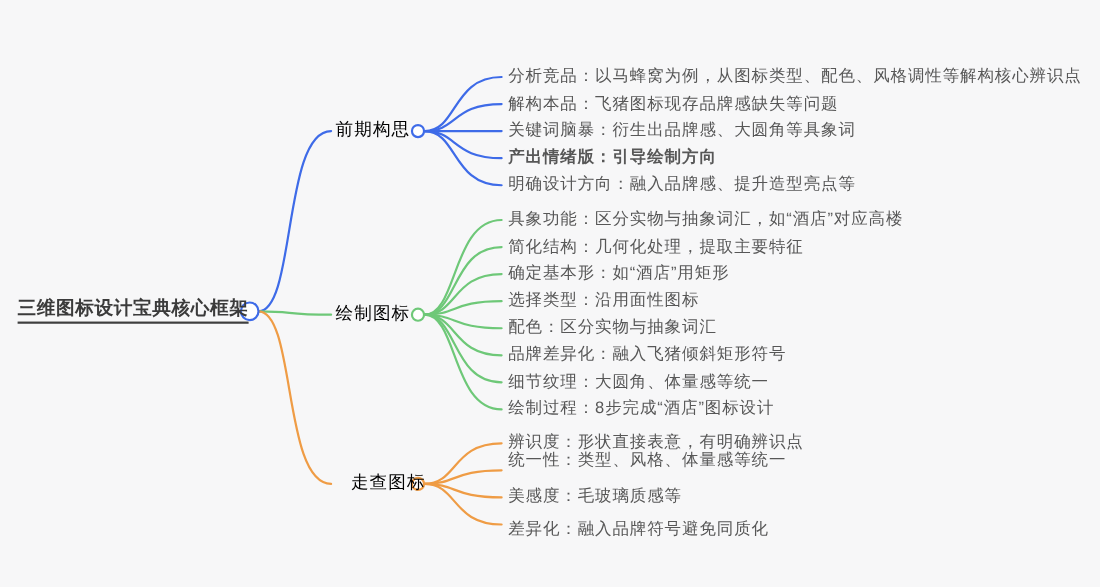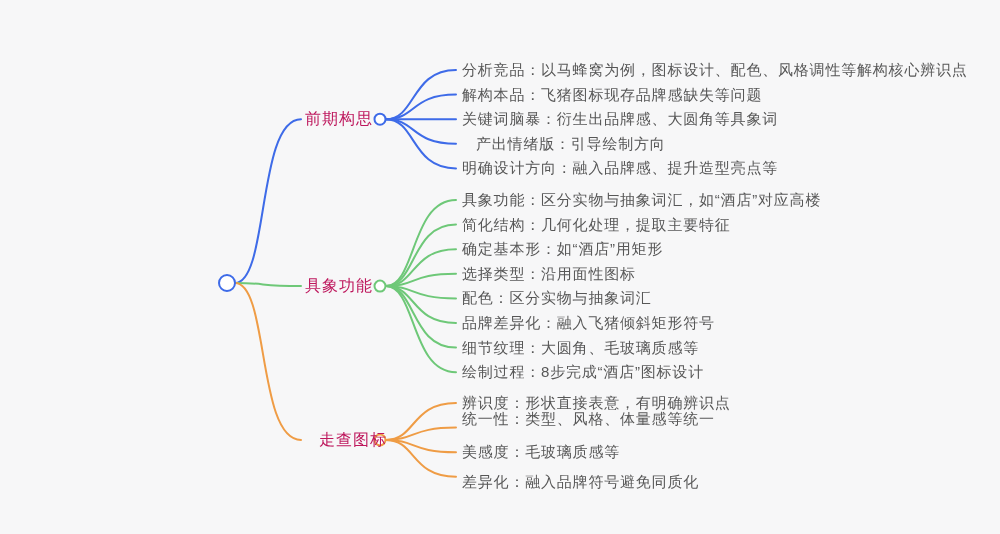--- a/index.html
+++ b/index.html
@@ -21,21 +21,21 @@
   .root-label{
     font-size:17px;
     font-weight:bold;
     color:#3b3b3b;
     letter-spacing:0.5px;
     border-bottom:2px solid #3f3f3f;
     padding-bottom:2px;
   }
   .branch-label{
     font-size:16px;
-    color:#be185d;
+    color:#000000;
     letter-spacing:1px;
   }
   .leaf-label{
     font-size:15px;
     color:#575757;
     letter-spacing:0.8px;
   }
 </style>
 </head>
 <body>
@@ -60,35 +60,36 @@
       <path d="M 235 283 C 269 283, 257 439.9, 301 439.9" fill="none" stroke="#ef9c45" stroke-width="2" stroke-linecap="round"></path>
       <path d="M 386 439.9 C 416 439.9, 411 403, 456 403" fill="none" stroke="#ef9c45" stroke-width="2" stroke-linecap="round"></path>
       <path d="M 386 439.9 C 416 439.9, 411 427.6, 456 427.6" fill="none" stroke="#ef9c45" stroke-width="2" stroke-linecap="round"></path>
       <path d="M 386 439.9 C 416 439.9, 411 452.2, 456 452.2" fill="none" stroke="#ef9c45" stroke-width="2" stroke-linecap="round"></path>
       <path d="M 386 439.9 C 416 439.9, 411 476.8, 456 476.8" fill="none" stroke="#ef9c45" stroke-width="2" stroke-linecap="round"></path>
       <circle cx="380" cy="119.2" r="5.5" fill="#ffffff" stroke="#3e6be8" stroke-width="2"></circle>
       <circle cx="380" cy="286.1" r="5.5" fill="#ffffff" stroke="#6ec878" stroke-width="2"></circle>
       <circle cx="380" cy="439.9" r="5.5" fill="#ffffff" stroke="#ef9c45" stroke-width="2"></circle>
       <circle cx="227" cy="283" r="8" fill="#ffffff" stroke="#3e6be8" stroke-width="2"></circle>
     </svg>
+  <div class="node root-label" id="root-label" style="left:16px;top:283px;">三维图标设计宝典核心框架</div>
   <div id="labels">
-      <div class="node leaf-label" style="left: 462px; top: 70px;">分析竞品：以马蜂窝为例，图标设计、配色、风格调性等解构核心辨识点</div>
+      <div class="node leaf-label" style="left: 462px; top: 70px;">分析竞品：以马蜂窝为例，从图标类型、配色、风格调性等解构核心辨识点</div>
       <div class="node leaf-label" style="left: 462px; top: 94.6px;">解构本品：飞猪图标现存品牌感缺失等问题</div>
       <div class="node leaf-label" style="left: 462px; top: 119.2px;">关键词脑暴：衍生出品牌感、大圆角等具象词</div>
-      <div class="node leaf-label" style="left: 476px; top: 143.8px;">产出情绪版：引导绘制方向</div>
+      <div class="node leaf-label" style="left: 462px; top: 143.8px; font-weight: bold;">产出情绪版：引导绘制方向</div>
       <div class="node leaf-label" style="left: 462px; top: 168.4px; font-family: Liberation Serif, serif;">明确设计方向：融入品牌感、提升造型亮点等</div>
       <div class="node branch-label" style="left: 305px; top: 119.2px;">前期构思</div>
       <div class="node leaf-label" style="left: 462px; top: 200px;">具象功能：区分实物与抽象词汇，如“酒店”对应高楼</div>
       <div class="node leaf-label" style="left: 462px; top: 224.6px;">简化结构：几何化处理，提取主要特征</div>
       <div class="node leaf-label" style="left: 462px; top: 249.2px;">确定基本形：如“酒店”用矩形</div>
       <div class="node leaf-label" style="left: 462px; top: 273.8px;">选择类型：沿用面性图标</div>
       <div class="node leaf-label" style="left: 462px; top: 298.4px;">配色：区分实物与抽象词汇</div>
       <div class="node leaf-label" style="left: 462px; top: 323px;">品牌差异化：融入飞猪倾斜矩形符号</div>
-      <div class="node leaf-label" style="left: 462px; top: 347.6px;">细节纹理：大圆角、毛玻璃质感等</div>
+      <div class="node leaf-label" style="left: 462px; top: 347.6px;">细节纹理：大圆角、体量感等统一</div>
       <div class="node leaf-label" style="left: 462px; top: 372.2px;">绘制过程：8步完成“酒店”图标设计</div>
-      <div class="node branch-label" style="left: 305px; top: 286.1px;">具象功能</div>
+      <div class="node branch-label" style="left: 305px; top: 286.1px;">绘制图标</div>
       <div class="node leaf-label" style="left: 462px; top: 403px;">辨识度：形状直接表意，有明确辨识点</div>
       <div class="node leaf-label" style="left: 462px; top: 419px;">统一性：类型、风格、体量感等统一</div>
       <div class="node leaf-label" style="left: 462px; top: 452.2px;">美感度：毛玻璃质感等</div>
       <div class="node leaf-label" style="left: 462px; top: 482px;">差异化：融入品牌符号避免同质化</div>
       <div class="node branch-label" style="left: 319px; top: 439.9px;">走查图标</div>
     </div>
 </div>
 
 </body></html>

